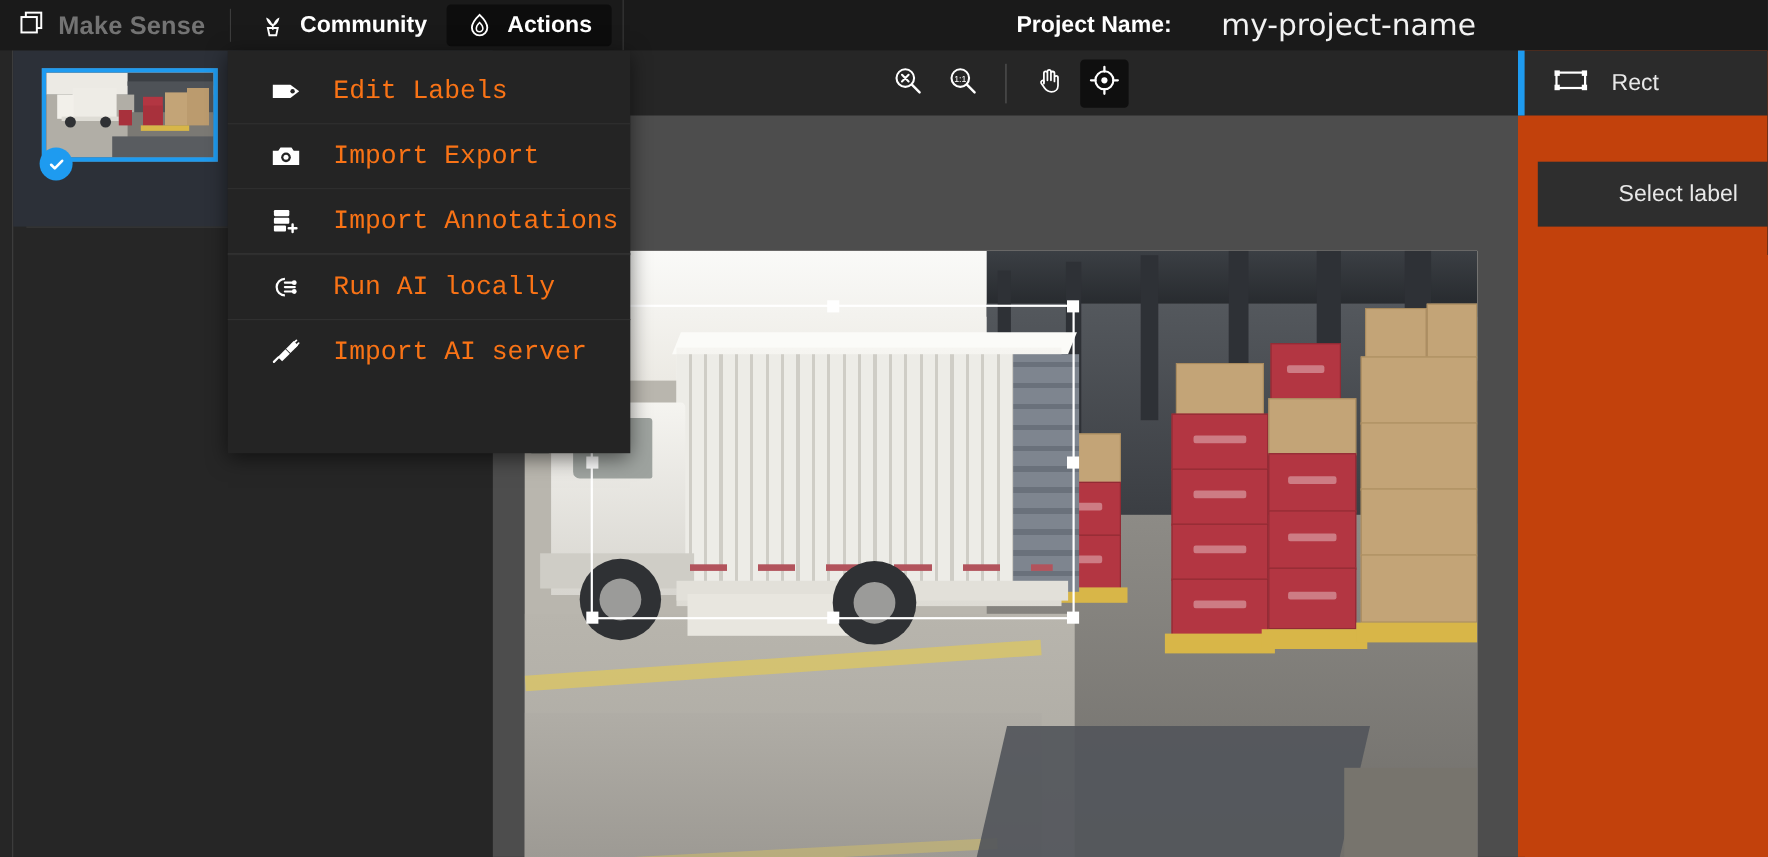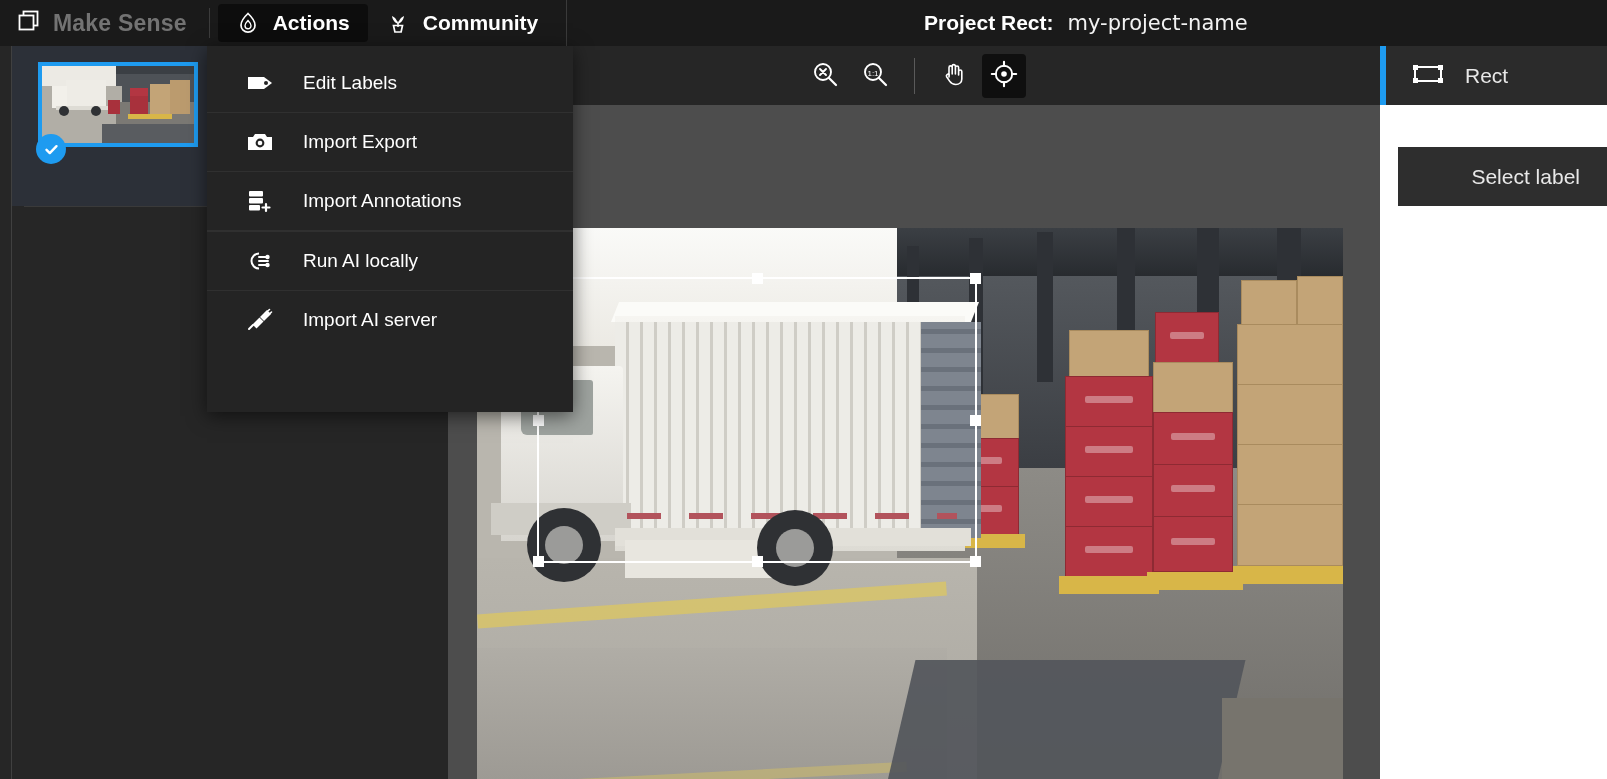--- a/index.html
+++ b/index.html
@@ -39,22 +39,23 @@
   .navbtn .ico { display: flex; align-items: center; justify-content: center; width: 24px; height: 24px; }
   .topbar-sep2 {
     width: 1px; height: 46px; background: #3a3a3a; margin-left: 10px;
   }
   .project {
     position: absolute; left: 924px; top: 0; height: 46px;
     display: flex; align-items: center; gap: 14px;
   }
   .project-label { color: #ffffff; font-size: 21px; font-weight: bold; white-space: nowrap; }
   .project-value {
-    color: #f2f2f2; font-size: 21px; font-family: "DejaVu Sans", sans-serif;
+    color: #f2f2f2; font-size: 27px; font-family: "DejaVu Sans", sans-serif;
     white-space: nowrap;
+    margin-left: 31px;
   }
 
   
   .leftpanel {
     position: absolute; left: 0; top: 46px; width: 448px; height: 733px;
     background: #262626;
   }
   .left-rail {
     position: absolute; left: 11px; top: 0; width: 1px; height: 733px;
     background: #404040;
@@ -156,21 +157,21 @@
   }
   .hdl.tl{ left:-6px; top:-6px; }  .hdl.tc{ left:calc(50% - 5px); top:-6px; }
   .hdl.tr{ right:-6px; top:-6px; } .hdl.ml{ left:-6px; top:calc(50% - 5px); }
   .hdl.mr{ right:-6px; top:calc(50% - 5px); }
   .hdl.bl{ left:-6px; bottom:-6px; } .hdl.bc{ left:calc(50% - 5px); bottom:-6px; }
   .hdl.br{ right:-6px; bottom:-6px; }
 
   
   .rightpanel {
     position: absolute; left: 1380px; top: 46px; width: 227px; height: 733px;
-    background: #ffffff;
+    background: #c2410c;
   }
   .rp-header {
     position: absolute; left: 0; top: 0; width: 227px; height: 59px;
     background: #2b2b2b;
     display: flex; align-items: center; gap: 22px; padding-left: 33px;
   }
   .rp-accent {
     position: absolute; left: 0; top: 0; width: 6px; height: 59px; background: #1e9bf0;
   }
   .rp-title { color: #e8e8e8; font-size: 21px; }
@@ -192,21 +193,21 @@
   .menu-item {
     position: relative; height: 58px; display: flex; align-items: center;
     padding-left: 38px; gap: 28px; cursor: pointer;
   }
   .menu-item.hovered { background: #2d2d2d; }
   .menu-item.hovered::before {
     content: ""; position: absolute; left: 0; top: 0; width: 6px; height: 58px;
     background: #1e9bf0;
   }
   .menu-ico { width: 30px; display: flex; align-items: center; justify-content: center; }
-  .menu-txt { color: #ffffff; font-size: 19px; white-space: nowrap; }
+  .menu-txt { color: #f97316; font-size: 24px; white-space: nowrap; font-family: Liberation Mono, monospace; }
   .menu-div { height: 1px; background: #303030; margin: 0; }
   .menu-pad { height: 8px; }
 </style>
 </head>
 <body>
 
 <div class="app">
 
   <div class="topbar">
 
@@ -216,47 +217,47 @@
           <rect x="5.5" y="1.5" width="14" height="14" fill="none" stroke="#fff" stroke-width="1.8"></rect>
           <rect x="1.5" y="5.5" width="14" height="14" fill="#1a1a1a" stroke="#fff" stroke-width="1.8"></rect>
         </svg>
       </span>
       <span class="brand-label">Make Sense</span>
     </div>
 
     <div class="nav-sep"></div>
 
     <div class="navgroup">
-      <div class="navbtn active">
-        <span class="ico">
-          <svg width="22" height="22" viewBox="0 0 22 22">
-            <path d="M11 1.5C11 1.5 4 8 4 13.2A7 7 0 0 0 18 13.2C18 8 11 1.5 11 1.5Z" fill="none" stroke="#fff" stroke-width="1.7"></path>
-            <path d="M11 8.5C11 8.5 8 11.5 8 13.8A3 3 0 0 0 14 13.8C14 11.5 11 8.5 11 8.5Z" fill="none" stroke="#fff" stroke-width="1.4"></path>
-          </svg>
-        </span>
-        <span>Actions</span>
-      </div>
-
       <div class="navbtn">
         <span class="ico">
           <svg width="24" height="22" viewBox="0 0 24 22">
             <path d="M12 12C12 12 11 6 6 4c0 0 .5 6 6 8Z" fill="#fff"></path>
             <path d="M12 12c0 0 1-6 6-8 0 0-.5 6-6 8Z" fill="#fff"></path>
             <path d="M12 9.5V15" stroke="#fff" stroke-width="1.5"></path>
             <path d="M7.5 13.5h9l-1.4 6.5H8.9Z" fill="none" stroke="#fff" stroke-width="1.7"></path>
           </svg>
         </span>
         <span>Community</span>
       </div>
+
+      <div class="navbtn active">
+        <span class="ico">
+          <svg width="22" height="22" viewBox="0 0 22 22">
+            <path d="M11 1.5C11 1.5 4 8 4 13.2A7 7 0 0 0 18 13.2C18 8 11 1.5 11 1.5Z" fill="none" stroke="#fff" stroke-width="1.7"></path>
+            <path d="M11 8.5C11 8.5 8 11.5 8 13.8A3 3 0 0 0 14 13.8C14 11.5 11 8.5 11 8.5Z" fill="none" stroke="#fff" stroke-width="1.4"></path>
+          </svg>
+        </span>
+        <span>Actions</span>
+      </div>
     </div>
 
     <div class="topbar-sep2"></div>
 
     <div class="project">
-      <span class="project-label">Project Rect:</span>
+      <span class="project-label">Project Name:</span>
       <span class="project-value">my-project-name</span>
     </div>
   </div>
 
   <div class="leftpanel">
     <div class="left-rail"></div>
 
     <div class="thumb-list">
       <div class="thumb-item">
         <div class="thumb-frame">

